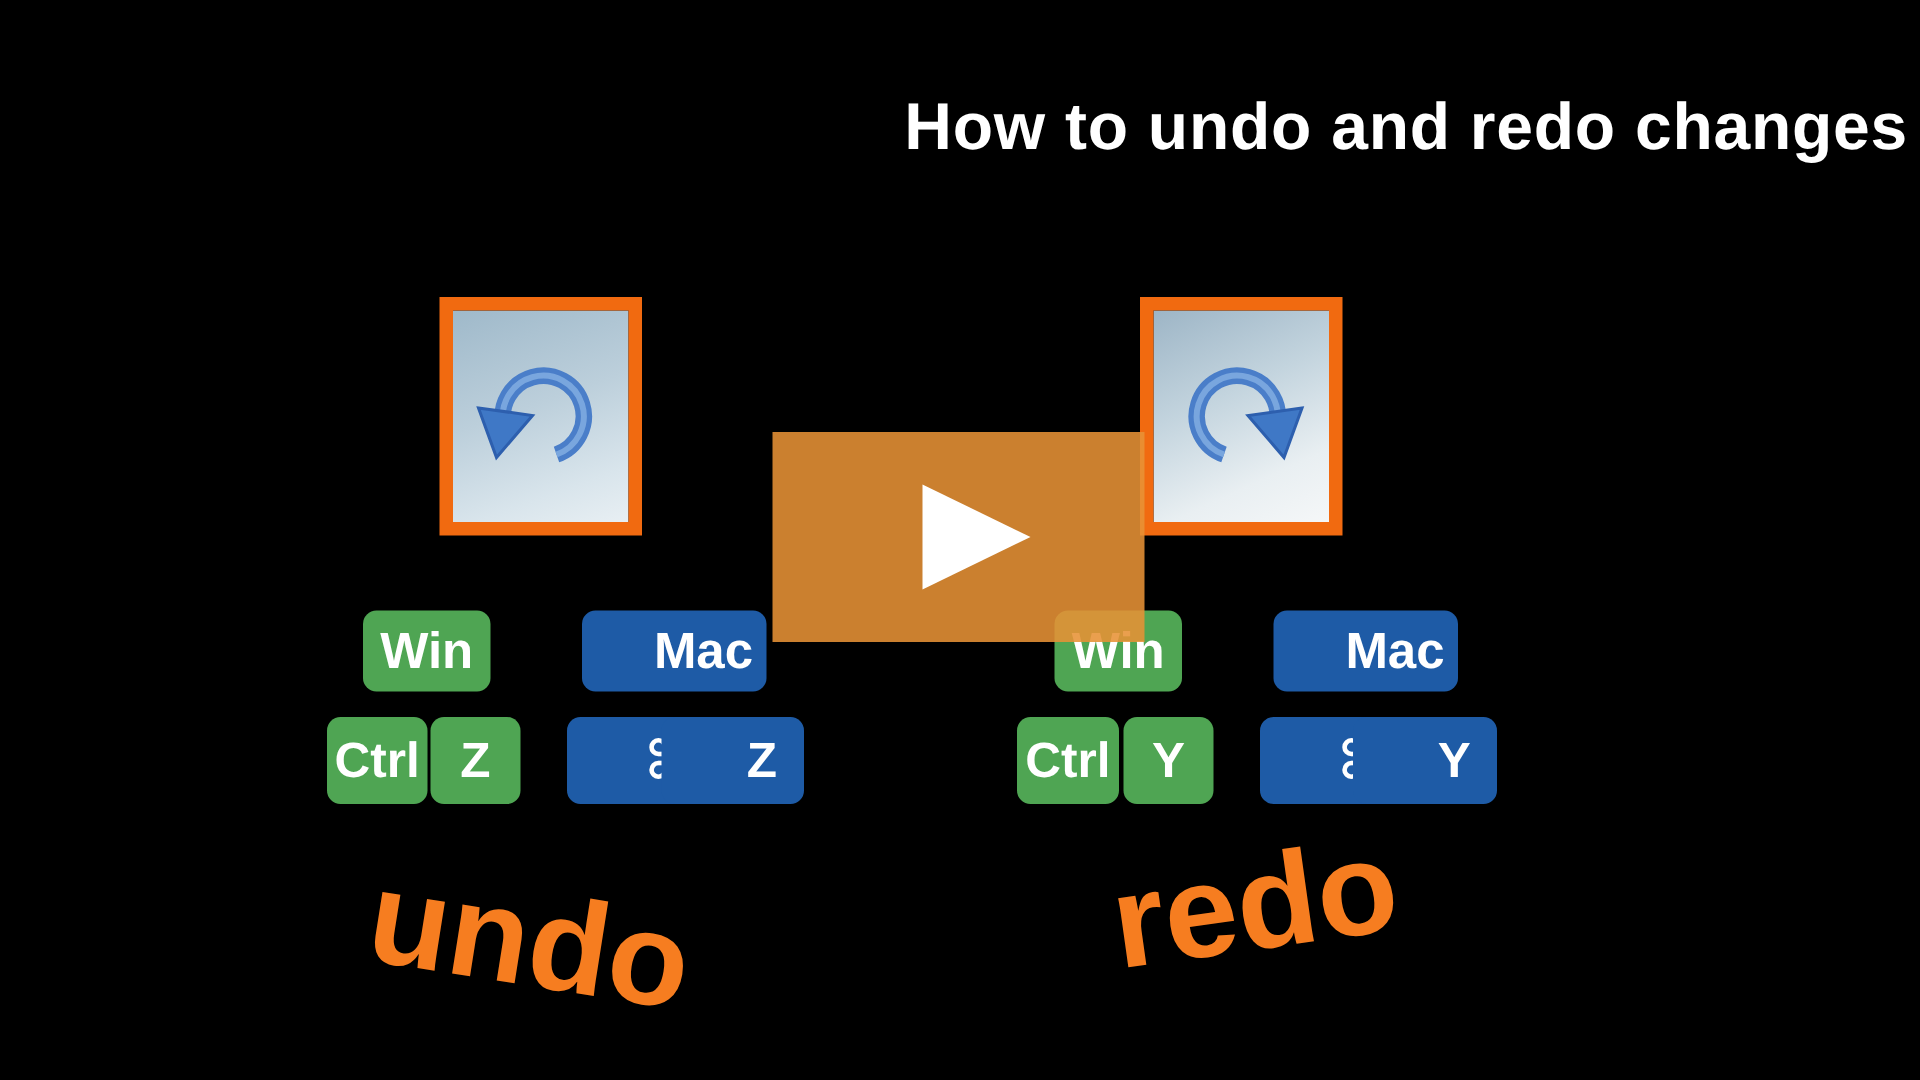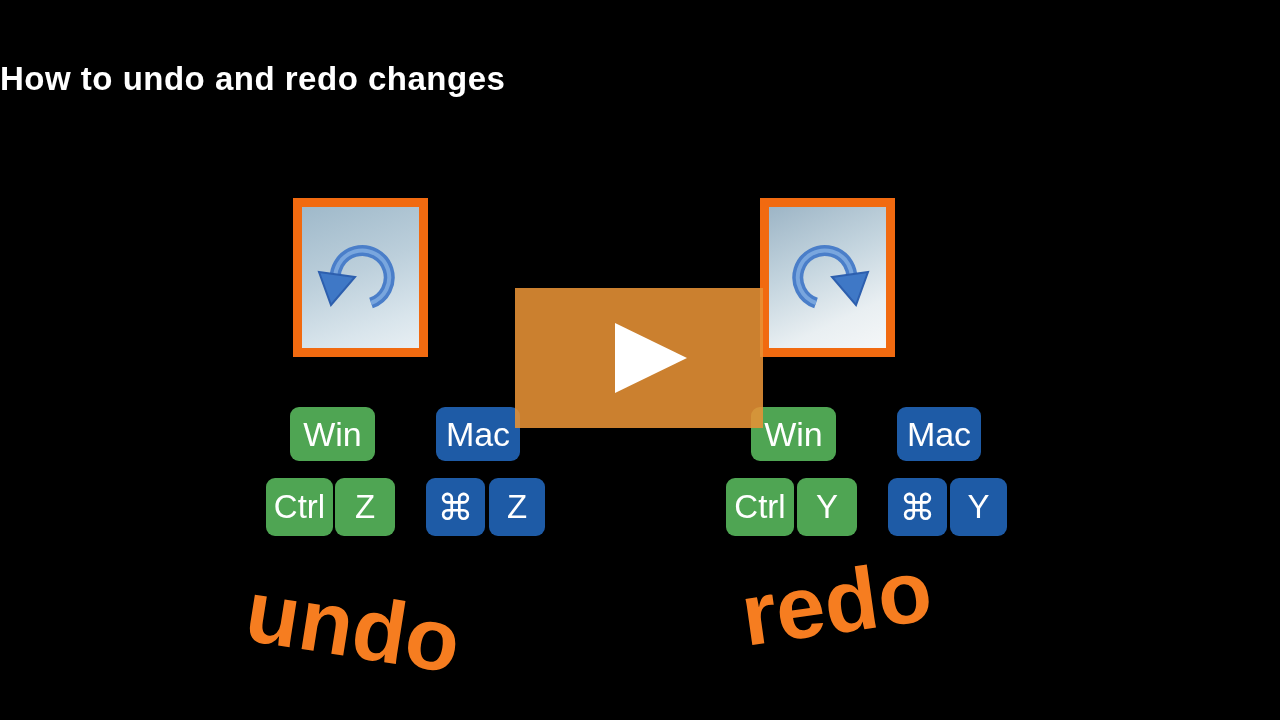--- a/index.html
+++ b/index.html
@@ -12,23 +12,23 @@
   .stage {
     position: relative;
     width: 1280px; height: 720px;
     background: var(--color-background, #000);
   }
 
   
   .title {
     position: absolute;
     top: 60px; left: 0; width: 1272px;
-    text-align: left;
+    text-align: right;
     color: #ffffff;
-    font-size: 33px;
+    font-size: 44px;
     font-weight: bold;
     letter-spacing: 0.5px;
     margin: 0;
   }
 
   
   .icon-box {
     position: absolute;
     width: 117px; height: 141px;
     border: 9px solid var(--color-frame_orange, #f16a10);
@@ -40,30 +40,29 @@
     background: linear-gradient(155deg, #9db5c6 0%, #c3d4de 40%, #e9eff2 75%, #f5f7f8 100%);
   }
   .icon-box svg { position: absolute; left: 8px; top: 12px; width: 100px; height: 112px; }
   .icon-box.redo-pos svg { transform: scaleX(-1); }
 
   
   .badge {
     position: absolute;
     border-radius: 9px;
     color: #ffffff;
-    font-weight: normal;
+    font-weight: bold;
     display: flex;
     align-items: center;
     justify-content: center;
     font-size: 33px;
-    margin-left: 48px;
   }
   .badge.big { font-size: 34px; }
   .badge.green { background: var(--color-key_green, #4fa553); }
-  .badge.blue  { background: var(--color-key_blue, #1e5ba6); }
+  .badge.blue  { background: var(--color-key_blue, #1e5ba6); padding-left: 39px; }
   .badge .cmd-glyph { font-family: "DejaVu Sans", sans-serif; font-size: 36px; }
 
   .b-l-win  { left: 242px; top: 407px; width: 85px; height: 54px; }
   .b-l-mac  { left: 388px; top: 407px; width: 84px; height: 54px; }
   .b-l-ctrl { left: 218px; top: 478px; width: 67px; height: 58px; }
   .b-l-z1   { left: 287px; top: 478px; width: 60px; height: 58px; }
   .b-l-cmd  { left: 378px; top: 478px; width: 59px; height: 58px; }
   .b-l-z2   { left: 441px; top: 478px; width: 56px; height: 58px; }
 
   .b-r-win  { left: 703px; top: 407px; width: 85px; height: 54px; }

